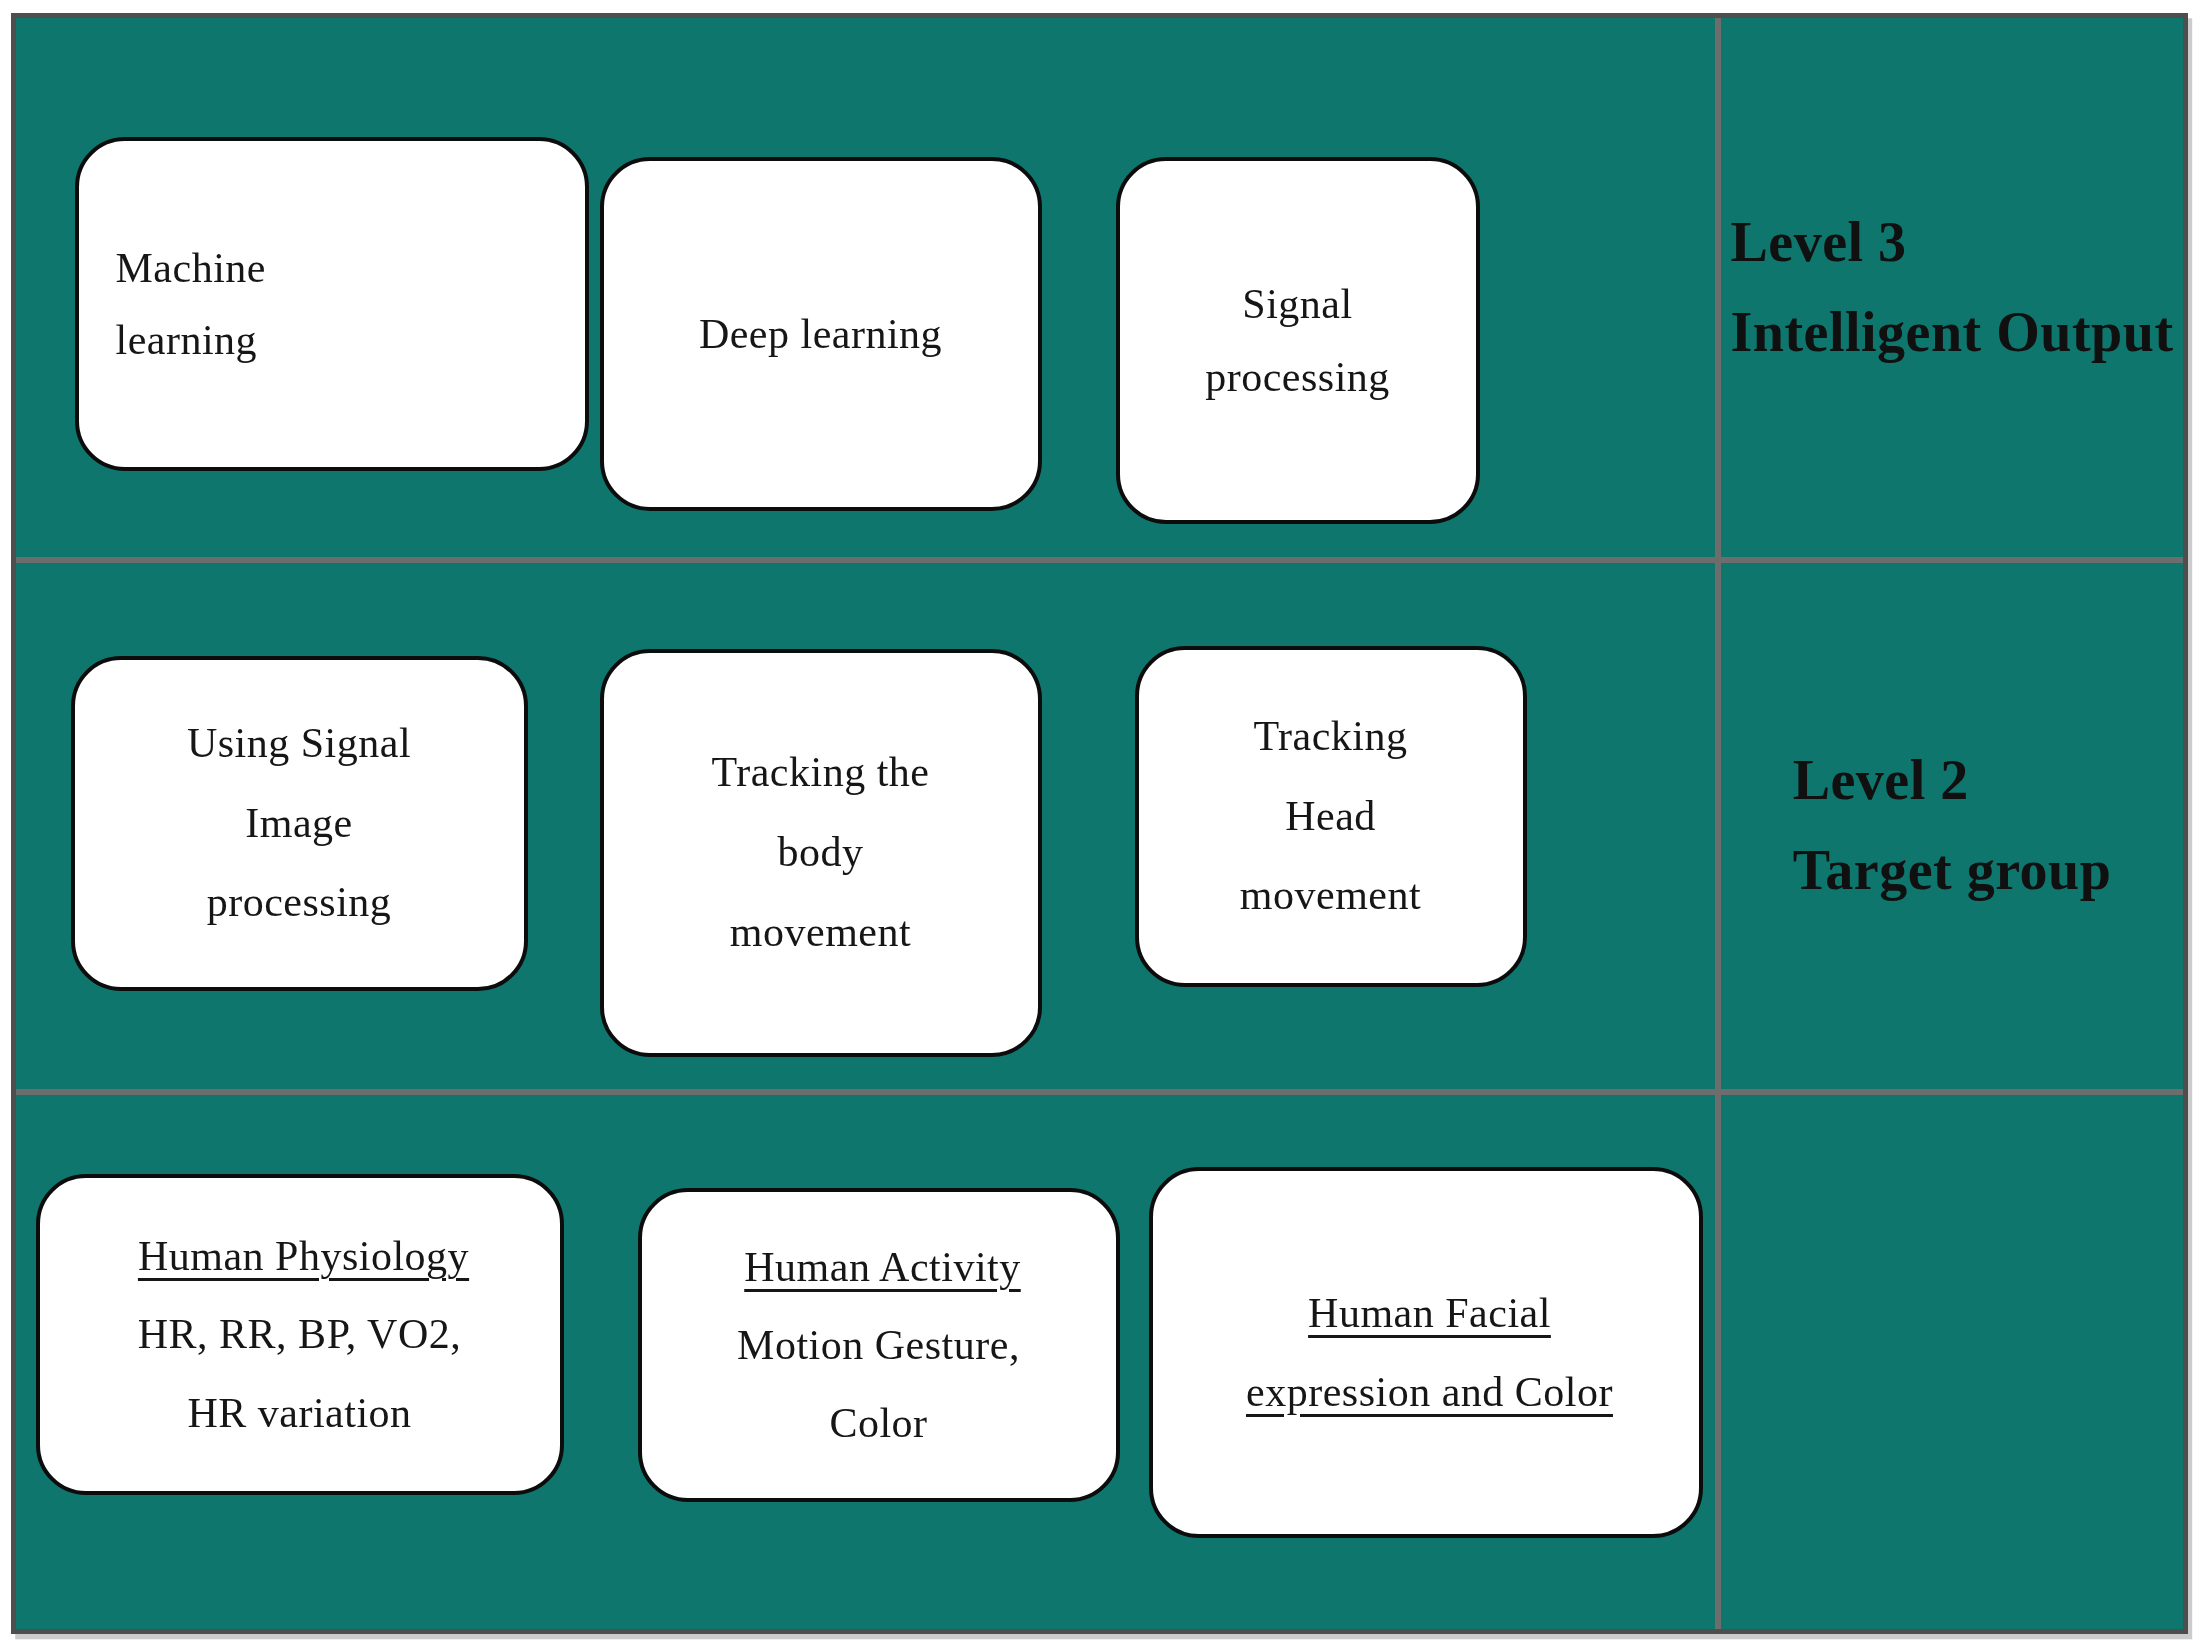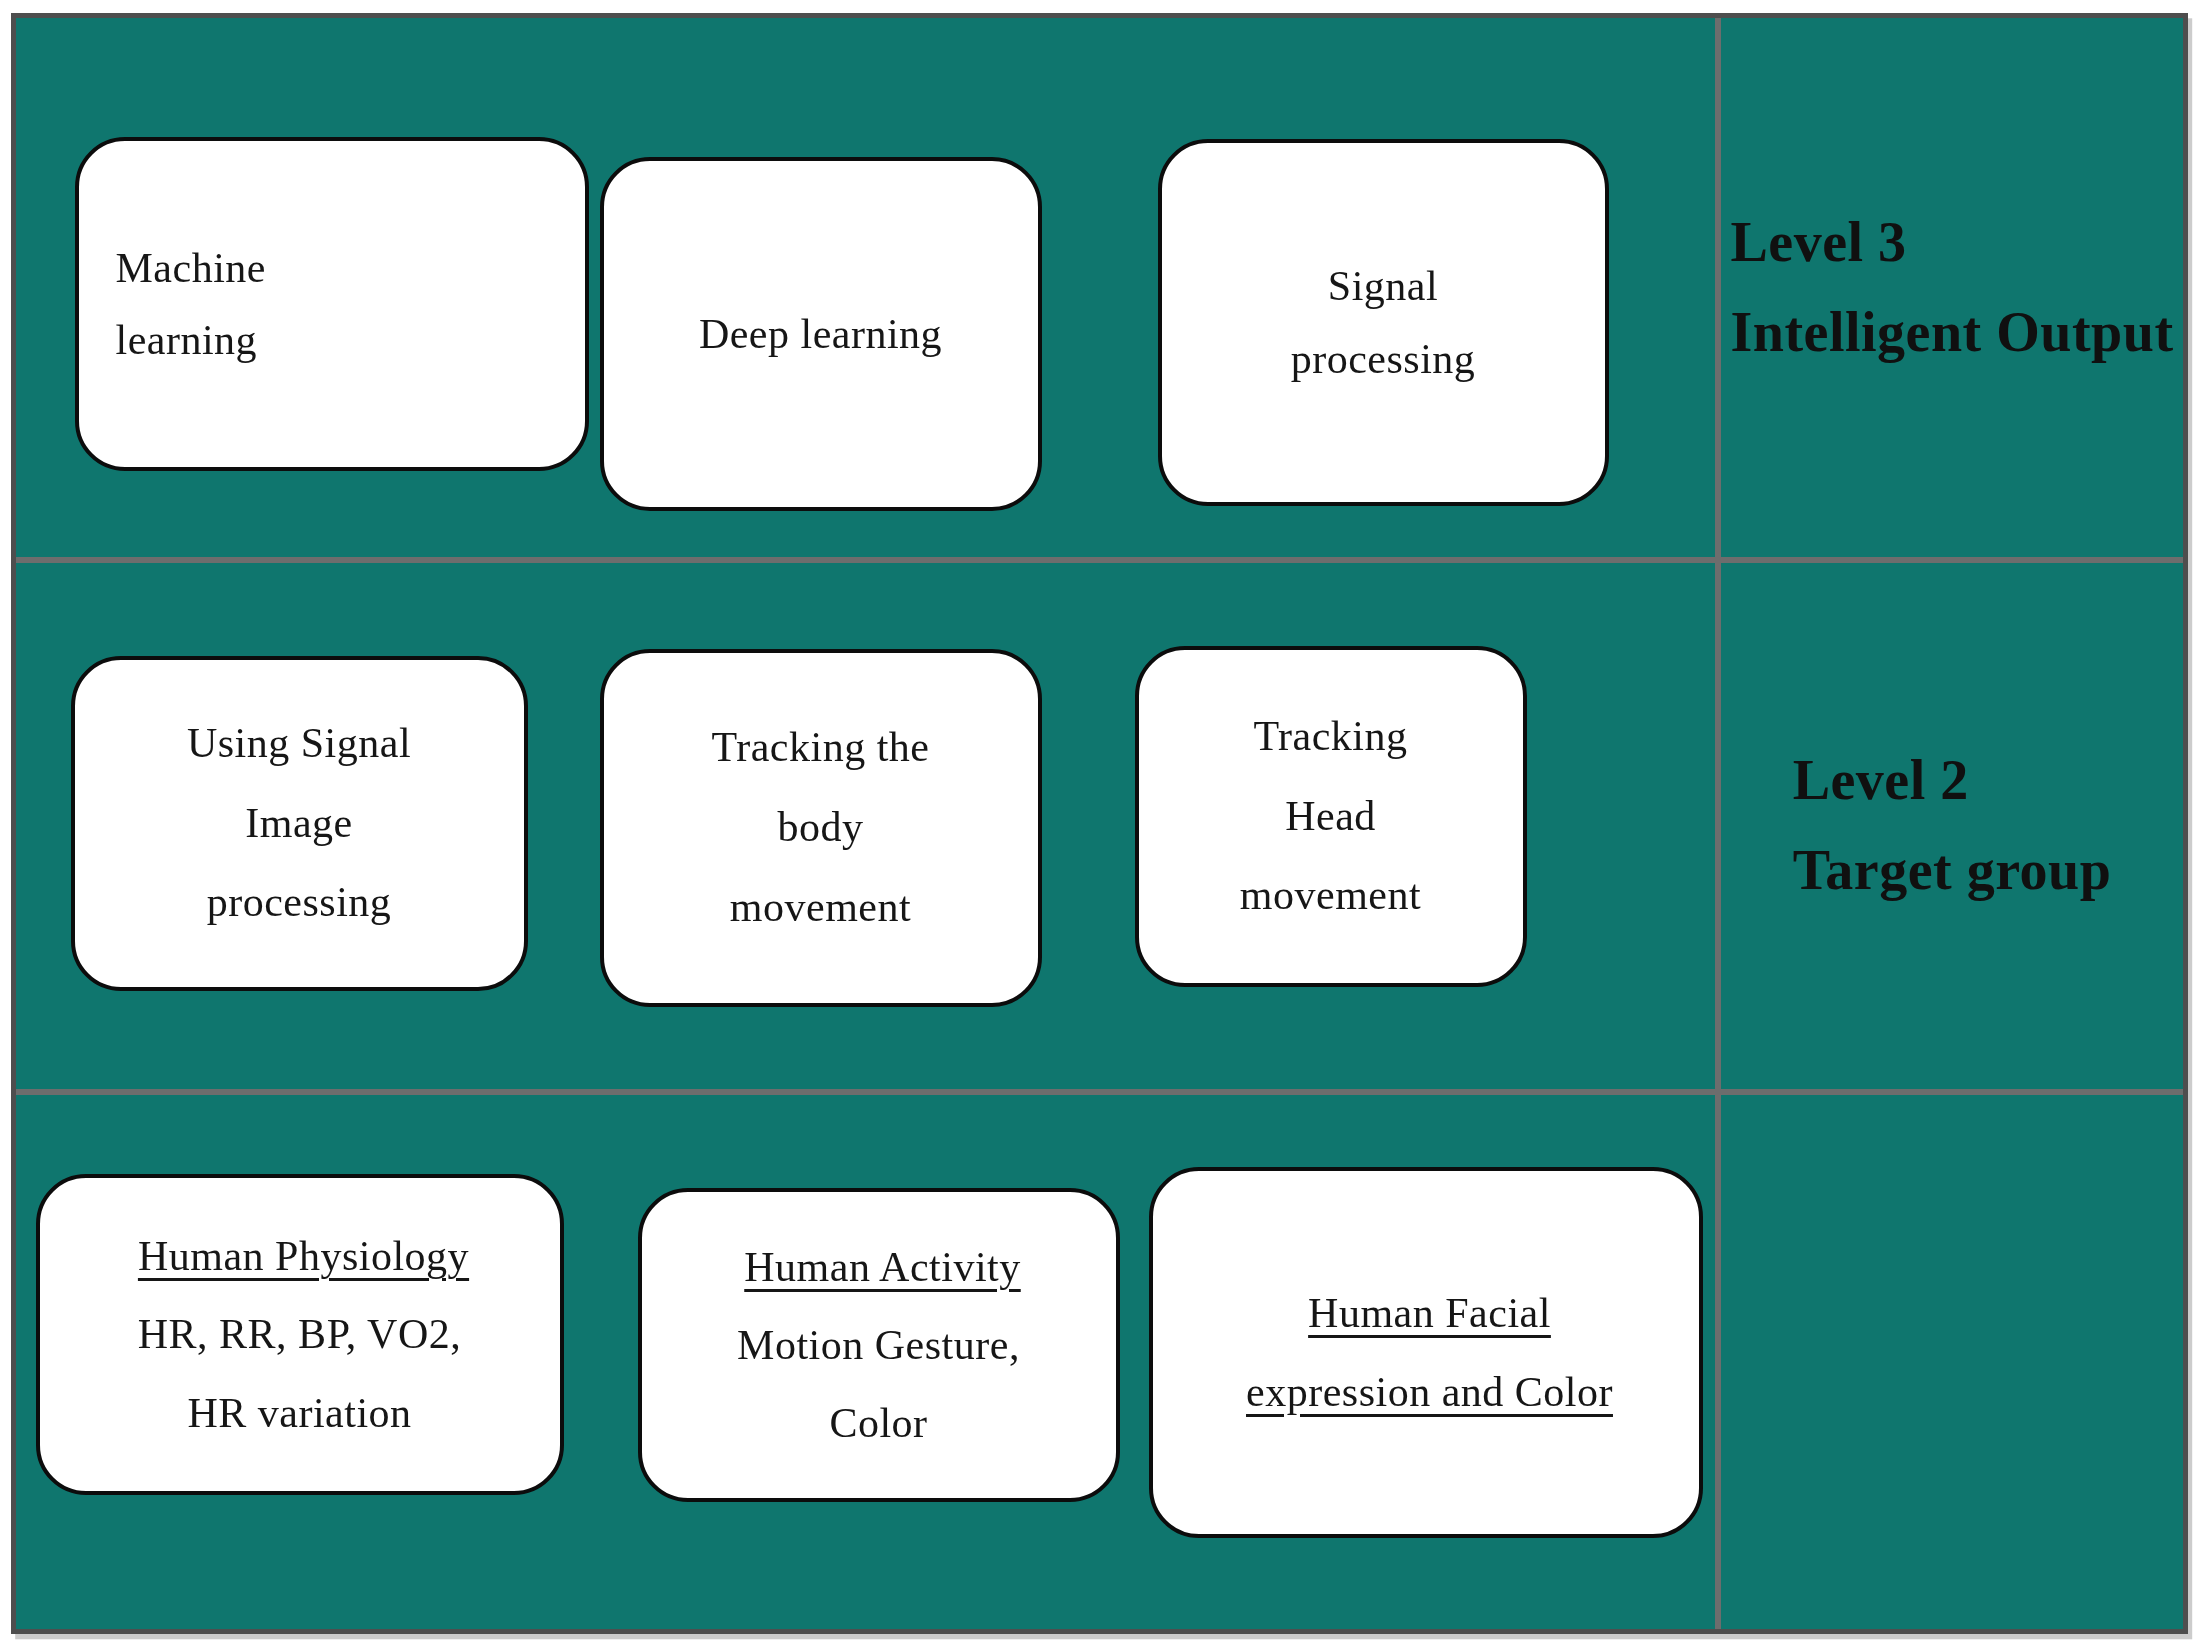--- a/index.html
+++ b/index.html
@@ -98,21 +98,21 @@
         <span class="line">learning</span>
       </div>
     </div>
 
     <div class="box row1" style="left:584px; top:139px; width:442px; height:354px;">
       <div class="txt">
         <span class="line">Deep learning</span>
       </div>
     </div>
 
-    <div class="box row1" style="left:1100px; top:121px; width:451px; height:367px;margin-left:42px;">
+    <div class="box row1" style="left:1100px; top:139px; width:364px; height:367px;">
       <div class="txt">
         <span class="line">Signal</span>
         <span class="line">processing</span>
       </div>
     </div>
 
     <div class="label-cell" id="label1">
       <div class="label-txt">
         <span class="line">Level 3</span>
         <span class="line">Intelligent Output</span>
@@ -120,21 +120,21 @@
     </div>
 
     <div class="box row2" style="left:55px; top:638px; width:457px; height:335px;">
       <div class="txt">
         <span class="line">Using Signal</span>
         <span class="line">Image</span>
         <span class="line">processing</span>
       </div>
     </div>
 
-    <div class="box row2" style="left:584px; top:631px; width:442px; height:358px;">
+    <div class="box row2" style="left:584px; top:631px; width:442px; height:408px;">
       <div class="txt">
         <span class="line">Tracking the</span>
         <span class="line">body</span>
         <span class="line">movement</span>
       </div>
     </div>
 
     <div class="box row2" style="left:1119px; top:628px; width:392px; height:341px;">
       <div class="txt">
         <span class="line">Tracking</span>

